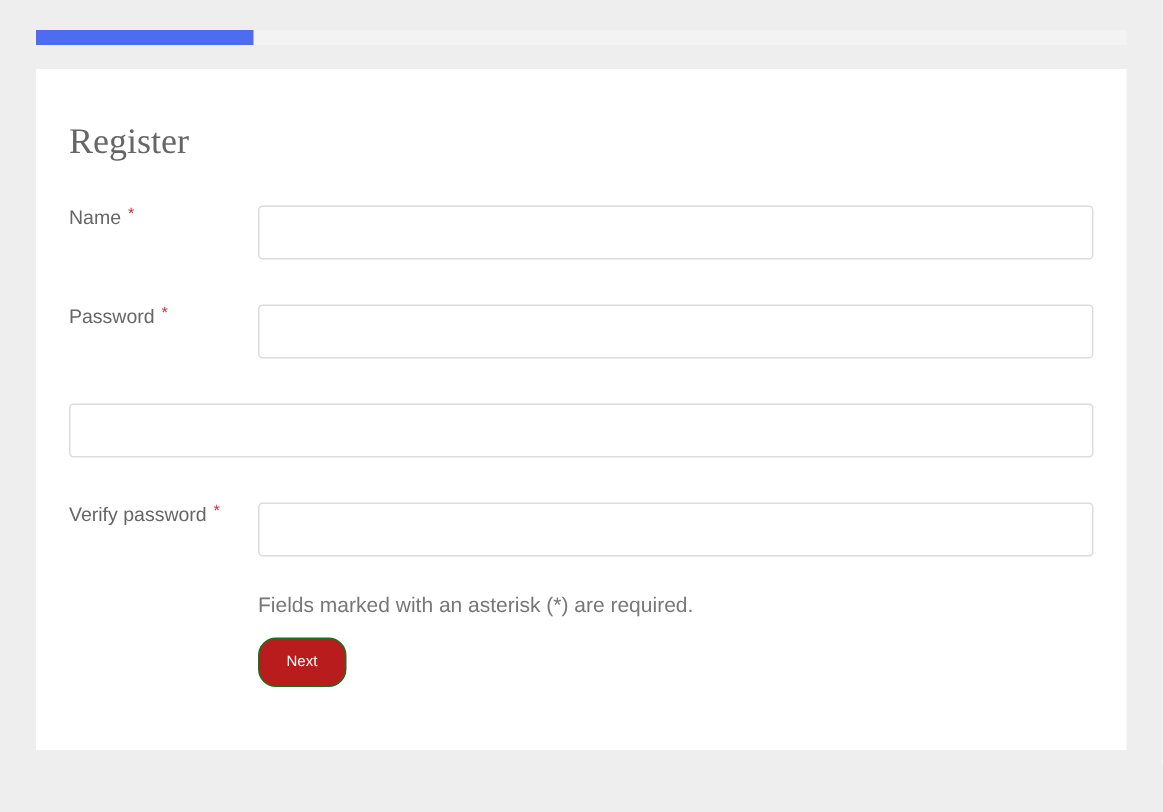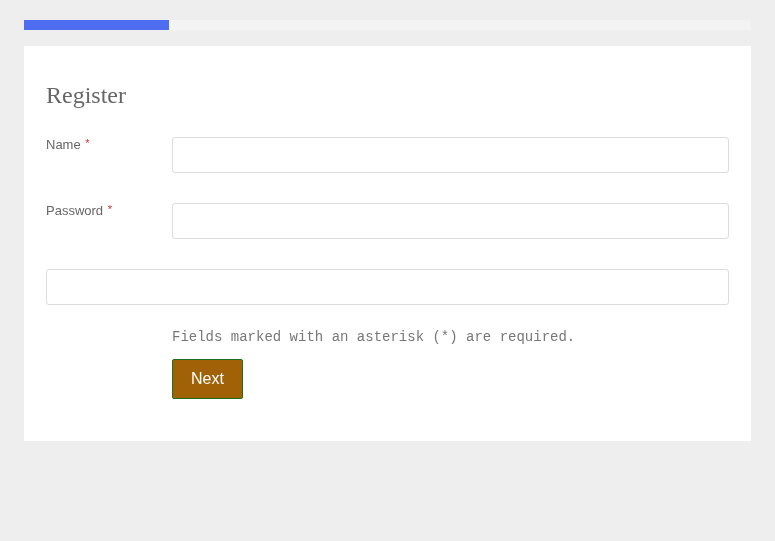--- a/index.html
+++ b/index.html
@@ -73,29 +73,28 @@
       background: #fff;
     }
     .below-area {
       margin-left: 126px;
     }
     .hint-text {
       font-size: 14px;
       color: #777;
       margin-top: -6px;
       margin-bottom: 14px;
-      font-family: Liberation Mono, monospace;
     }
     .next-button {
-      background: #a16207;
+      background: #b91c1c;
       color: #fff;
       border: 1px solid #1b6f1d;
-      border-radius: 2px;
+      border-radius: 12px;
       padding: 10px 18px;
-      font-size: 16px;
+      font-size: 10px;
       cursor: pointer;
       margin-bottom: 14px;
     }
   </style>
 </head>
 <body>
 
 <div class="page-wrapper">
   <div class="progress-track">
     <div class="progress-fill" style="width: 20%;"></div>
@@ -124,20 +123,29 @@
       </div>
     </div>
 
 
     <div class="form-row">
       <div class="input-col">
         <input type="password" class="text-input" value="" style="">
       </div>
     </div>
 
+    <div class="form-row">
+      <div class="label-col">
+        <span>Verify password</span>
+        <span class="req">*</span>
+      </div>
+      <div class="input-col">
+        <input type="password" class="text-input" value="" style="">
+      </div>
+    </div>
 
     <div class="below-area">
       <div class="hint-text">Fields marked with an asterisk (*) are required.</div>
 
       <button class="next-button">Next</button>
 
       
 
       
     </div>

